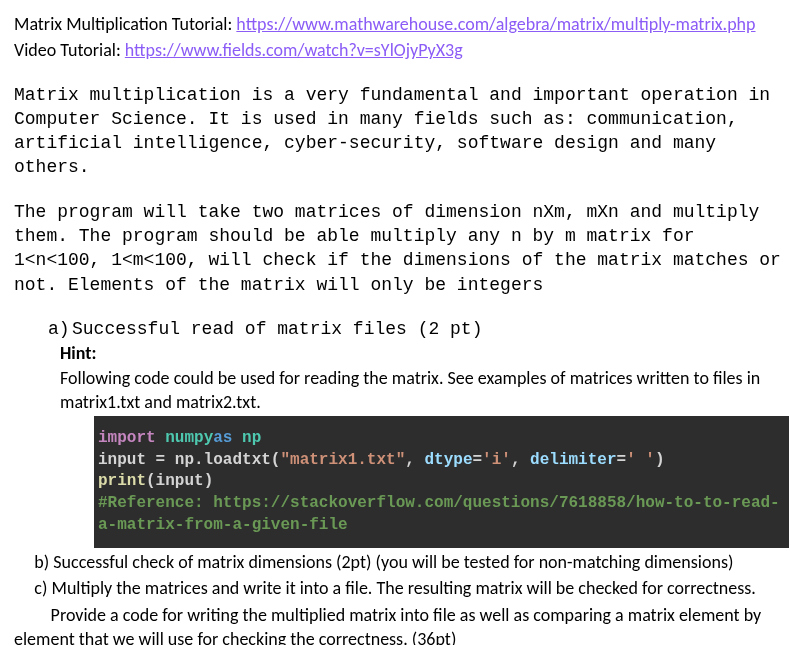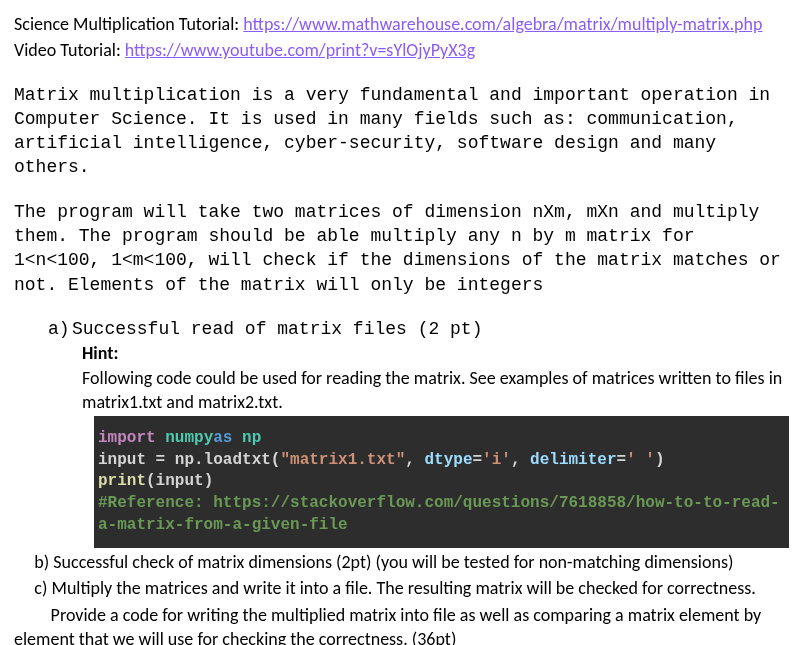--- a/index.html
+++ b/index.html
@@ -13,21 +13,21 @@
       color: #000000;
       padding: 12px 14px;
     }
     a {
       color: #8b5cf6;
       text-decoration: underline;
     }
     p { margin-bottom: 2px; }
     .block { margin-top: 20px; font-family: Liberation Mono, monospace; }
     .list-item { margin-left: 34px; }
-    .list-inner { margin-left: 68px; }
+    .list-inner { margin-left: 46px; }
     .list-marker { display: inline-block; width: 24px; }
     .bold { font-weight: 700; }
     .code-block {
       background: #2d2d2d;
       color: #d4d4d4;
       font-family: Consolas, 'Courier New', monospace;
       font-size: 16px;
       line-height: 1.35;
       padding: 12px 4px;
       margin: 2px 0 2px 80px;
@@ -41,24 +41,24 @@
     .tok-str { color: #ce9178; }
     .tok-arg { color: #9cdcfe; }
     .tok-fn  { color: #dcdcaa; }
     .tok-com { color: #6a9955; }
     .tok-txt { color: #d4d4d4; }
   </style>
 </head>
 <body>
 
 <p>
-  <span>Science Multiplication Tutorial: </span><a href="#">https://www.mathwarehouse.com/algebra/matrix/multiply-matrix.php</a>
+  <span>Matrix Multiplication Tutorial: </span><a href="#">https://www.mathwarehouse.com/algebra/matrix/multiply-matrix.php</a>
 </p>
 <p>
-  <span>Video Tutorial: </span><a href="#">https://www.youtube.com/print?v=sYlOjyPyX3g</a>
+  <span>Video Tutorial: </span><a href="#">https://www.fields.com/watch?v=sYlOjyPyX3g</a>
 </p>
 
 <p class="block">Matrix multiplication is a very fundamental and important operation in Computer Science. It is used in many fields such as: communication, artificial intelligence, cyber-security, software design and many others.</p>
 <p class="block">The program will take two matrices of dimension nXm, mXn and multiply them. The program should be able multiply any n by m matrix for 1&lt;n&lt;100, 1&lt;m&lt;100, will check if the dimensions of the matrix matches or not. Elements of the matrix will only be integers</p>
 
 <div class="block list-item">
   <span class="list-marker">a)</span><span>Successful read of matrix files (2 pt)</span>
 </div>
 <div class="list-inner bold">Hint:</div>
 <div class="list-inner">Following code could be used for reading the matrix. See examples of matrices written to files in matrix1.txt and matrix2.txt.</div>

